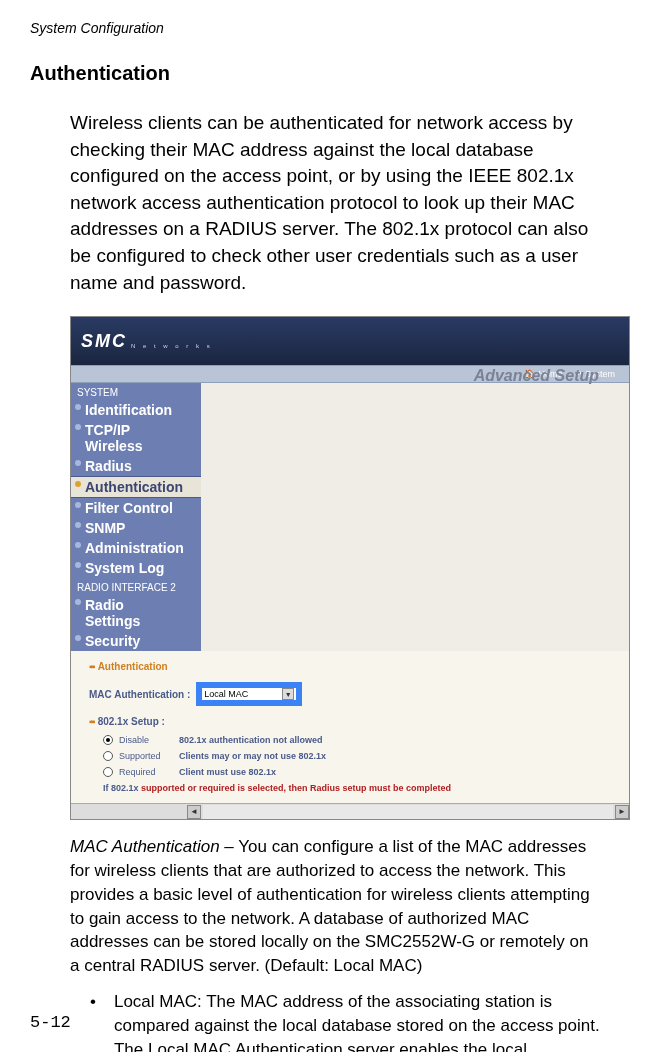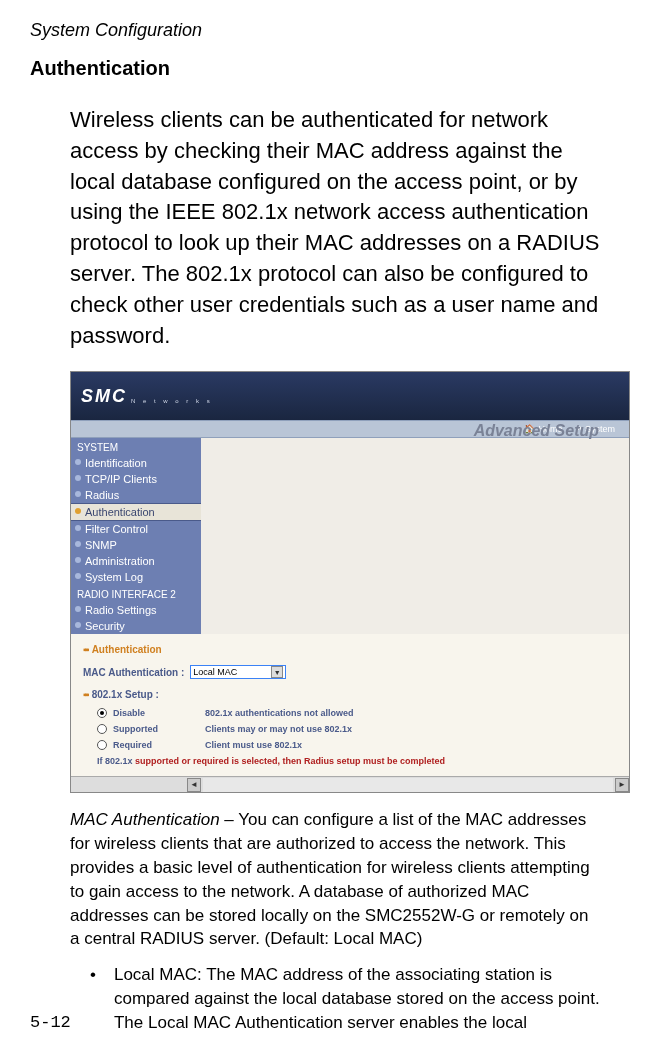--- a/index.html
+++ b/index.html
@@ -7,30 +7,30 @@
     width: 650px;
     height: 1052px;
     background: #fff;
     font-family: Arial, Helvetica, sans-serif;
     color: #000;
     position: relative;
     padding: 20px 30px 0 30px;
   }
   .page-header {
     font-style: italic;
-    font-size: 18px;
-    margin-bottom: 16px;
+    font-size: 14px;
+    margin-bottom: 26px;
   }
   .section-title {
     font-weight: bold;
     font-size: 20px;
     margin-bottom: 25px;
   }
   .body-para {
-    font-size: 22px;
+    font-size: 19px;
     line-height: 1.4;
     margin-left: 40px;
     margin-right: 20px;
     margin-bottom: 20px;
   }
   .screenshot {
     margin: 15px 0 15px 40px;
     width: 560px;
     border: 1px solid #888;
     background: #f0ede7;
@@ -94,24 +94,25 @@
     font-size: 10px;
   }
   .sb-group {
     color: #fff;
     font-size: 10px;
     padding: 4px 6px 2px 6px;
     font-weight: normal;
   }
   .sb-item {
     color: #fff;
-    padding: 2px 4px 2px 14px;
+    padding: 2px 20px 2px 14px;
     position: relative;
     cursor: pointer;
-    font-size: 11px;
+    font-size: 14px;
+    font-weight: bold;
   }
   .sb-item.active {
     background: #e8e4d8;
     color: #3a4670;
     border-top: 1px solid #4a5a8a;
     border-bottom: 1px solid #4a5a8a;
   }
   .sb-item::before {
     content: "";
     position: absolute;
@@ -121,42 +122,42 @@
     height: 6px;
     background: #a8b8dc;
     border-radius: 50%;
   }
   .sb-item.active::before {
     background: #e0a030;
   }
   .content {
     flex: 1;
     background: #f8f5ed;
-    padding: 10px 12px;
+    padding: 10px 18px;
     font-size: 10px;
     position: relative;
   }
   .crumb {
     color: #d08020;
     font-weight: bold;
     font-size: 10px;
     margin-bottom: 10px;
   }
   .crumb-prefix { color: #d08020; letter-spacing: -2px; margin-right: 4px; }
   .field-row {
     color: #4a5a8a;
     font-weight: bold;
     font-size: 10px;
     margin-bottom: 10px;
     display: flex;
     align-items: center;
     gap: 6px;
   }
   .dropdown {
-    border: 1px solid #3b82f6;
+    border: 6px solid #3b82f6;
     background: #fff;
     font-size: 9px;
     padding: 0 2px;
     display: inline-flex;
     align-items: center;
     gap: 34px;
     font-weight: normal;
     color: #000;
   }
   .dropdown-arrow {
@@ -196,22 +197,22 @@
   }
   .radio.selected::after {
     content: "";
     width: 4px;
     height: 4px;
     background: #000;
     border-radius: 50%;
   }
   .radio-label {
     color: #4a5a8a;
-    font-weight: bold;
-    width: 92px;
+    font-weight: normal;
+    width: 60px;
   }
   .radio-desc {
     color: #4a5a8a;
     font-weight: bold;
   }
   .warning {
     margin-top: 0;
     margin-left: 14px;
     font-size: 9px;
     color: #4a5a8a;
@@ -290,21 +291,21 @@
     <span class="adv-setup">Advanced Setup</span>
   </div>
   <div class="ss-toolbar">
     <span>🏠 <span>Home</span></span>
     <span>↗ <span>System</span></span>
   </div>
   <div class="ss-body">
     <div class="sidebar">
       <div class="sb-group">SYSTEM</div>
       <div class="sb-item">Identification</div>
-      <div class="sb-item">TCP/IP Clients</div>
+      <div class="sb-item">TCP/IP Wireless</div>
       <div class="sb-item">Radius</div>
       <div class="sb-item active">Authentication</div>
       <div class="sb-item">Filter Control</div>
       <div class="sb-item">SNMP</div>
       <div class="sb-item">Administration</div>
       <div class="sb-item">System Log</div>
       <div class="sb-group">RADIO INTERFACE 2</div>
       <div class="sb-item">Radio Settings</div>
       <div class="sb-item">Security</div>
     </div>
@@ -318,21 +319,21 @@
           <span>Local MAC</span>
           <span class="dropdown-arrow">▼</span>
         </span>
       </div>
       <div class="subhead">
         <span class="crumb-prefix">▪▪▪</span><span>802.1x Setup :</span>
       </div>
       <div class="radio-row">
         <span class="radio selected"></span>
         <span class="radio-label">Disable</span>
-        <span class="radio-desc">802.1x authentications not allowed</span>
+        <span class="radio-desc">802.1x authentication not allowed</span>
       </div>
       <div class="radio-row">
         <span class="radio"></span>
         <span class="radio-label">Supported</span>
         <span class="radio-desc">Clients may or may not use 802.1x</span>
       </div>
       <div class="radio-row">
         <span class="radio"></span>
         <span class="radio-label">Required</span>
         <span class="radio-desc">Client must use 802.1x</span>

